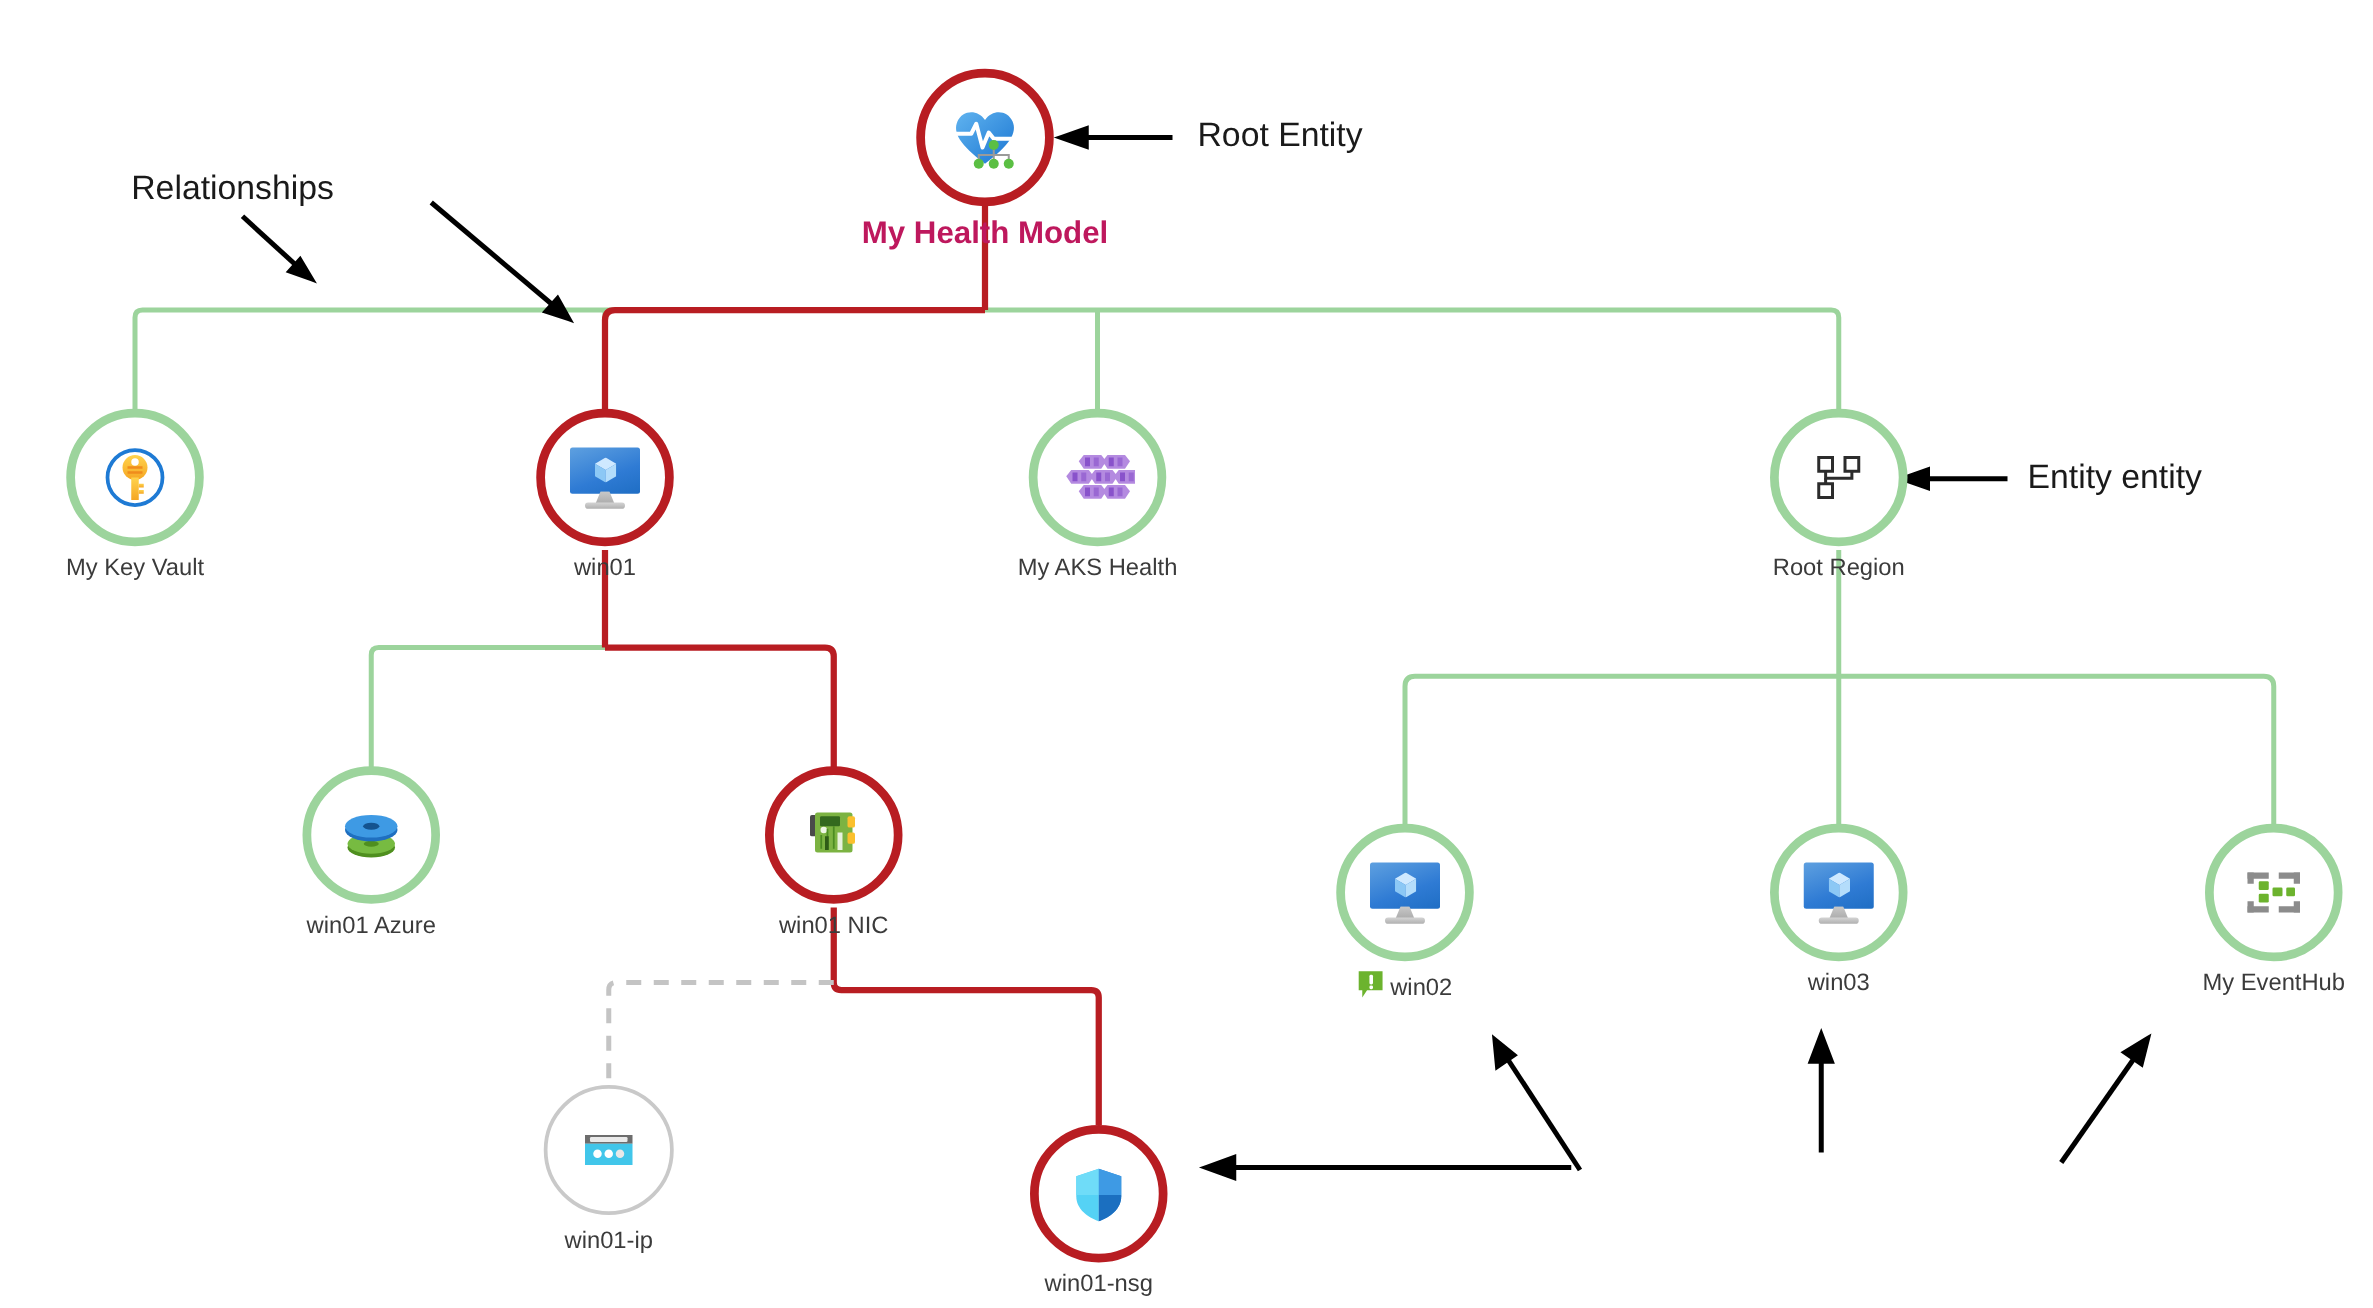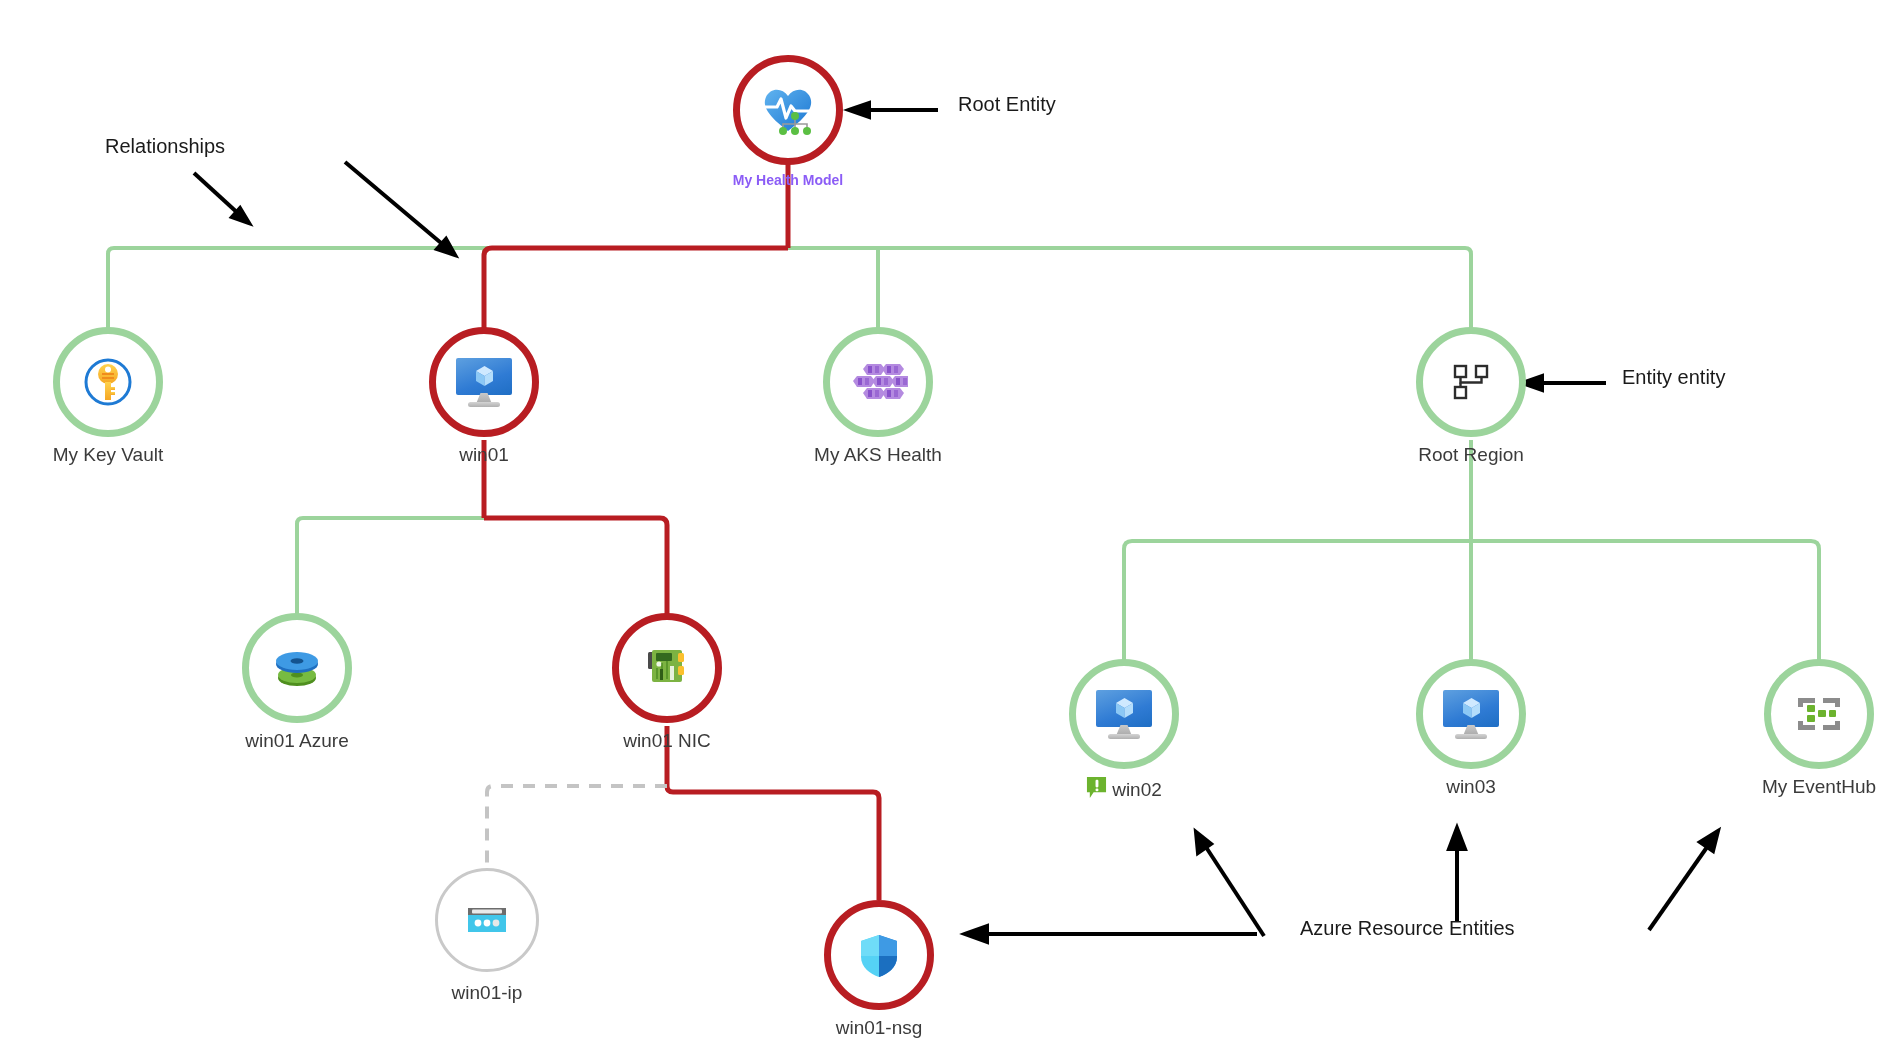--- a/index.html
+++ b/index.html
@@ -9,23 +9,23 @@
   .node{position:absolute;width:0;height:0;}
   .ring{position:absolute;border-radius:50%;box-sizing:border-box;background:#fff;
         display:flex;align-items:center;justify-content:center;}
   .ring.big{width:110px;height:110px;left:-55px;top:-55px;border:7px solid #9cd49c;}
   .ring.root{width:110px;height:110px;left:-55px;top:-55px;border:7px solid #b81d22;}
   .ring.unhealthy{width:110px;height:110px;left:-55px;top:-55px;border:7px solid #b81d22;}
   .ring.muted{width:104px;height:104px;left:-52px;top:-52px;border:3px solid #c9c9c9;}
   .ring .glyph{width:60px;height:60px;position:relative;}
   .label{position:absolute;left:-170px;top:62px;width:340px;text-align:center;
          font-size:19px;color:#3b3b3b;white-space:nowrap;}
-  .label.bold{font-weight:bold;color:#8b5cf6;font-size:14px;text-align:center;}
+  .label.bold{font-weight:bold;color:#be185d;font-size:25px;text-align:center;}
   .label .badge{display:inline-block;vertical-align:-3px;margin-right:5px;}
-  .annot{position:absolute;font-size:20px;color:#1a1a1a;white-space:nowrap;}
+  .annot{position:absolute;font-size:27px;color:#1a1a1a;white-space:nowrap;}
   
   .vm-screen{position:absolute;left:2px;top:6px;width:56px;height:37px;border-radius:2px;
      background:linear-gradient(160deg,#5ea0e0 0%,#2f7bd4 60%,#1f6ec4 100%);}
   .vm-stand{position:absolute;left:22px;top:41px;width:16px;height:11px;
      background:linear-gradient(180deg,#c9c9c9,#a8a8a8);clip-path:polygon(28% 0,72% 0,100% 100%,0 100%);}
   .vm-base{position:absolute;left:14px;top:50px;width:32px;height:5px;border-radius:3px;
      background:linear-gradient(180deg,#d4d4d4,#b0b0b0);}
   .vm-cube{position:absolute;left:22px;top:14px;width:17px;height:20px;}
 </style>
 </head>
@@ -342,15 +342,14 @@
           </g>
         </svg>
       </div>
     </div>
     <div class="label">My EventHub</div>
   </div>
 
   <div class="annot" style="left:958px;top:93px">Root Entity</div>
   <div class="annot" style="left:105px;top:135px">Relationships</div>
   <div class="annot" style="left:1622px;top:366px">Entity entity</div>
-  <div class="annot" style="left:1300px;top:917px">Azure Resource Entities</div>
 
 </div>
 
 </body></html>

